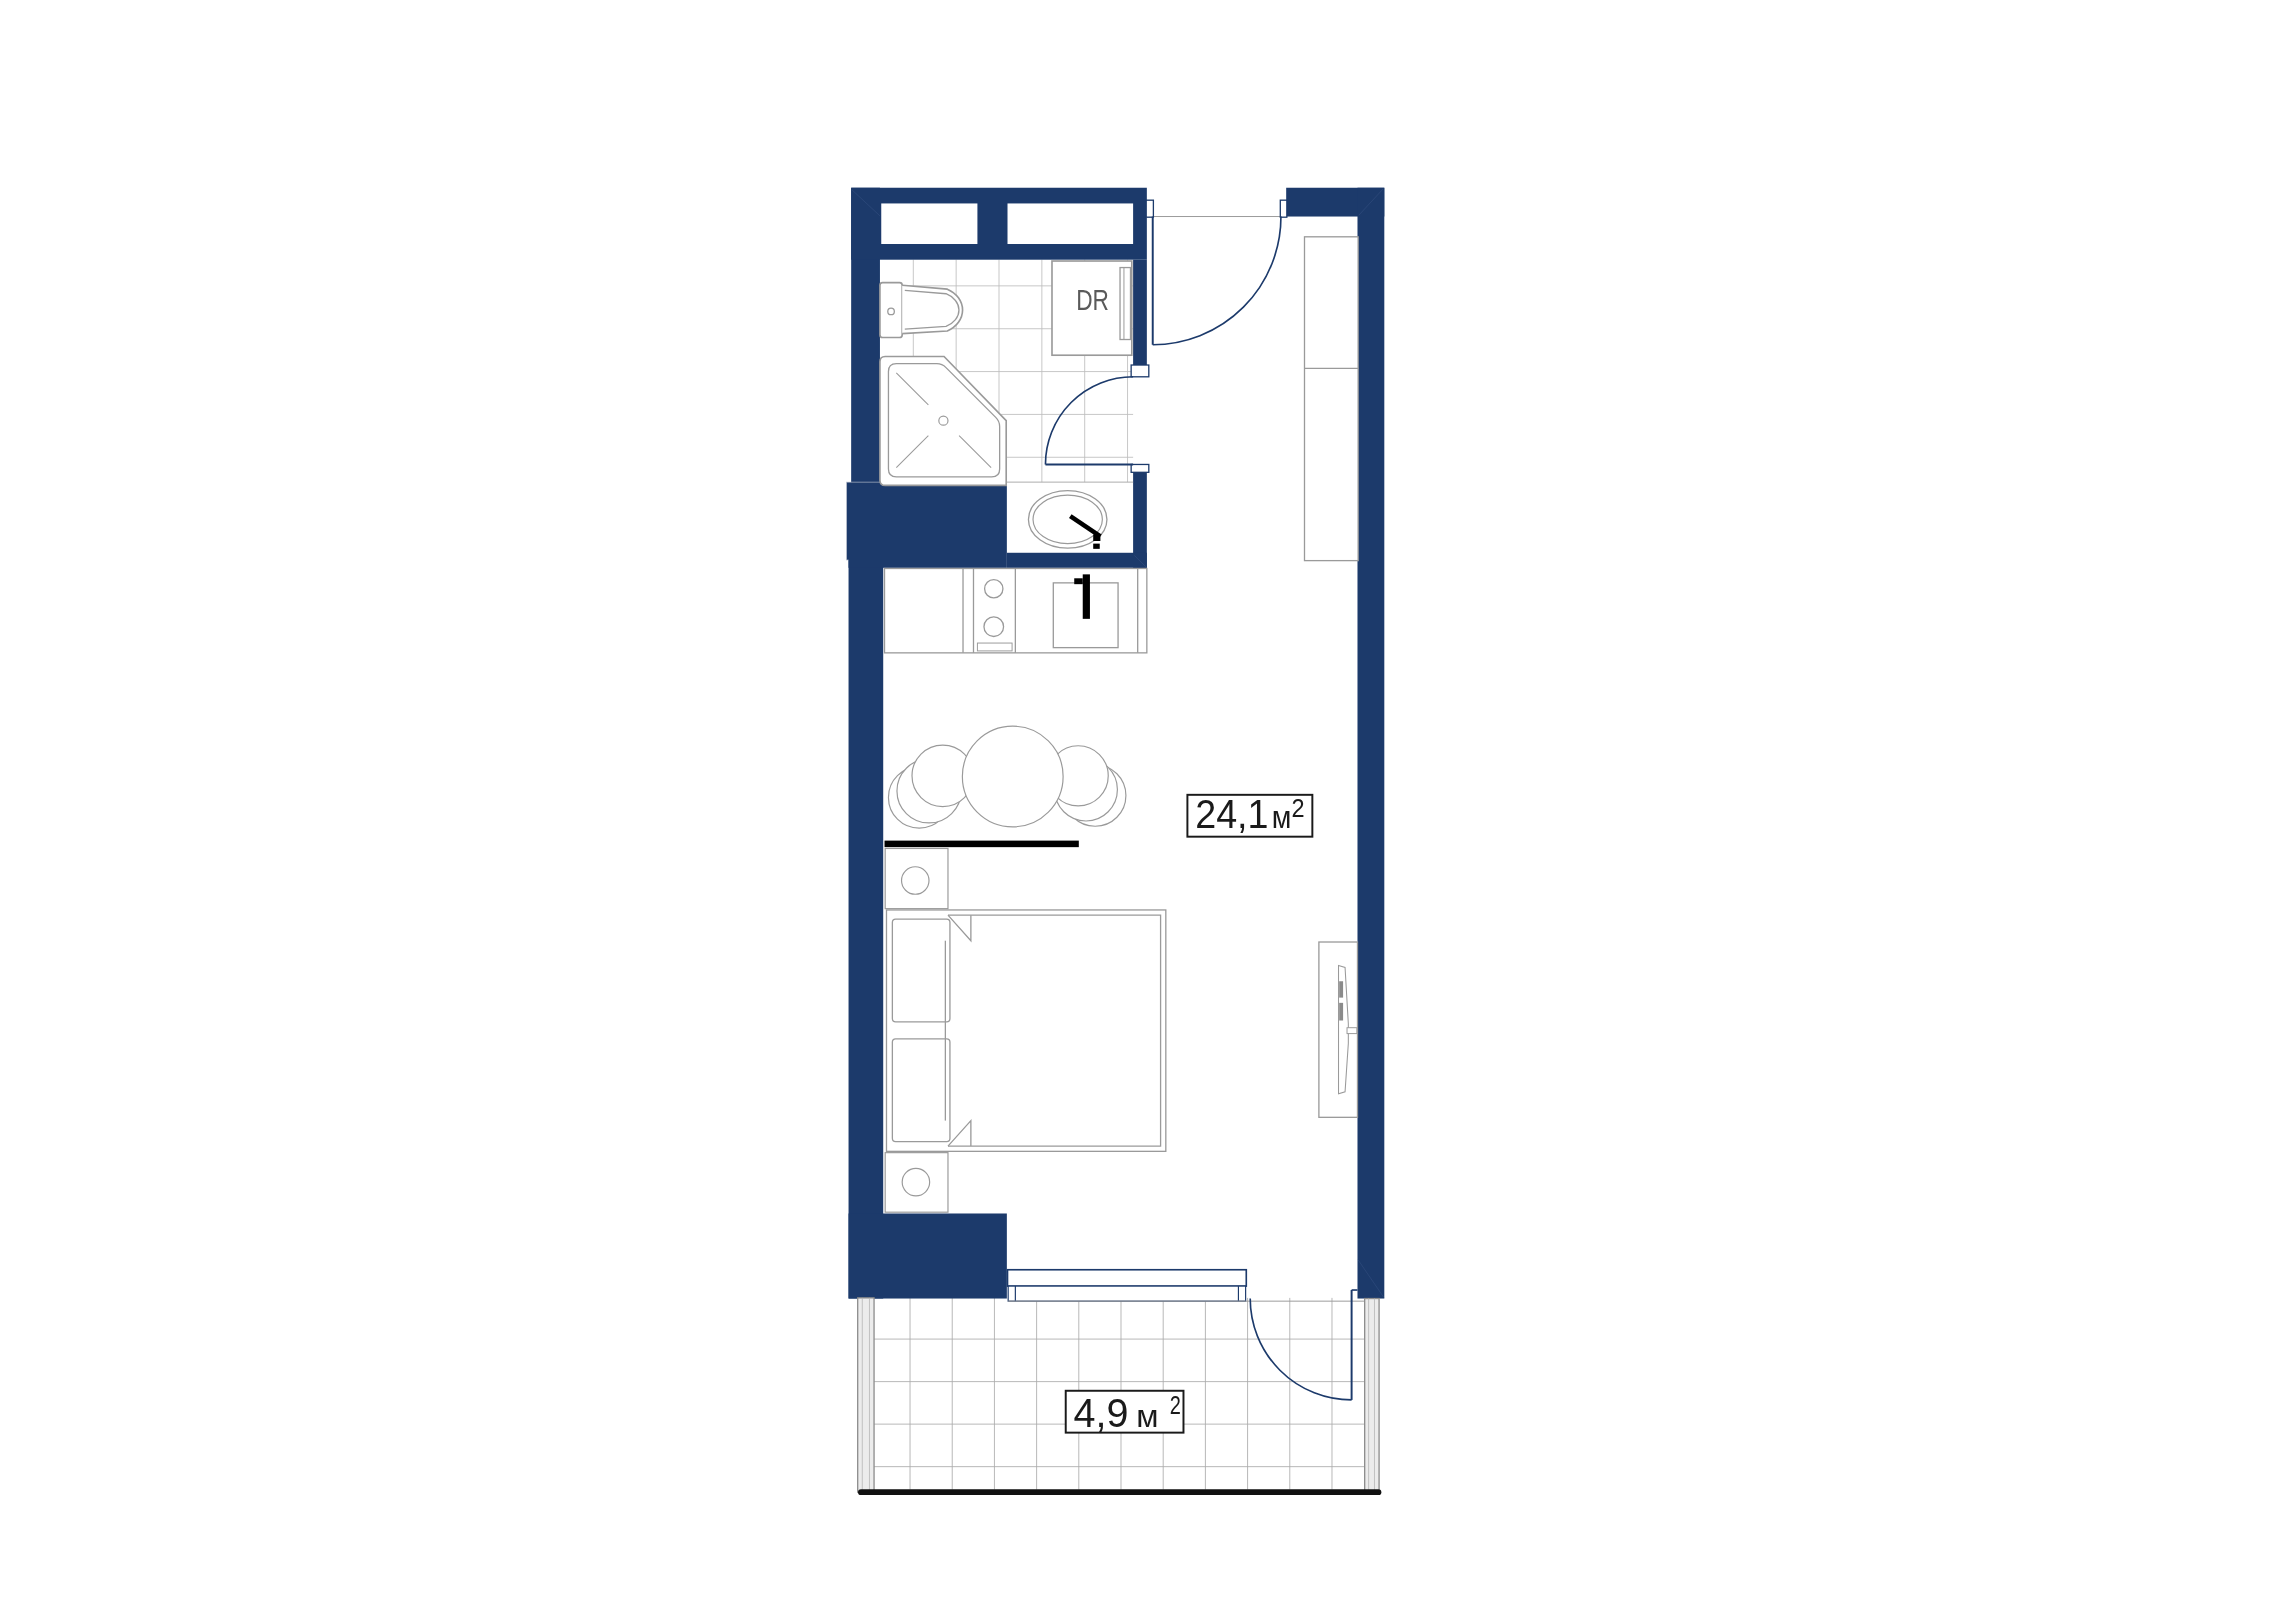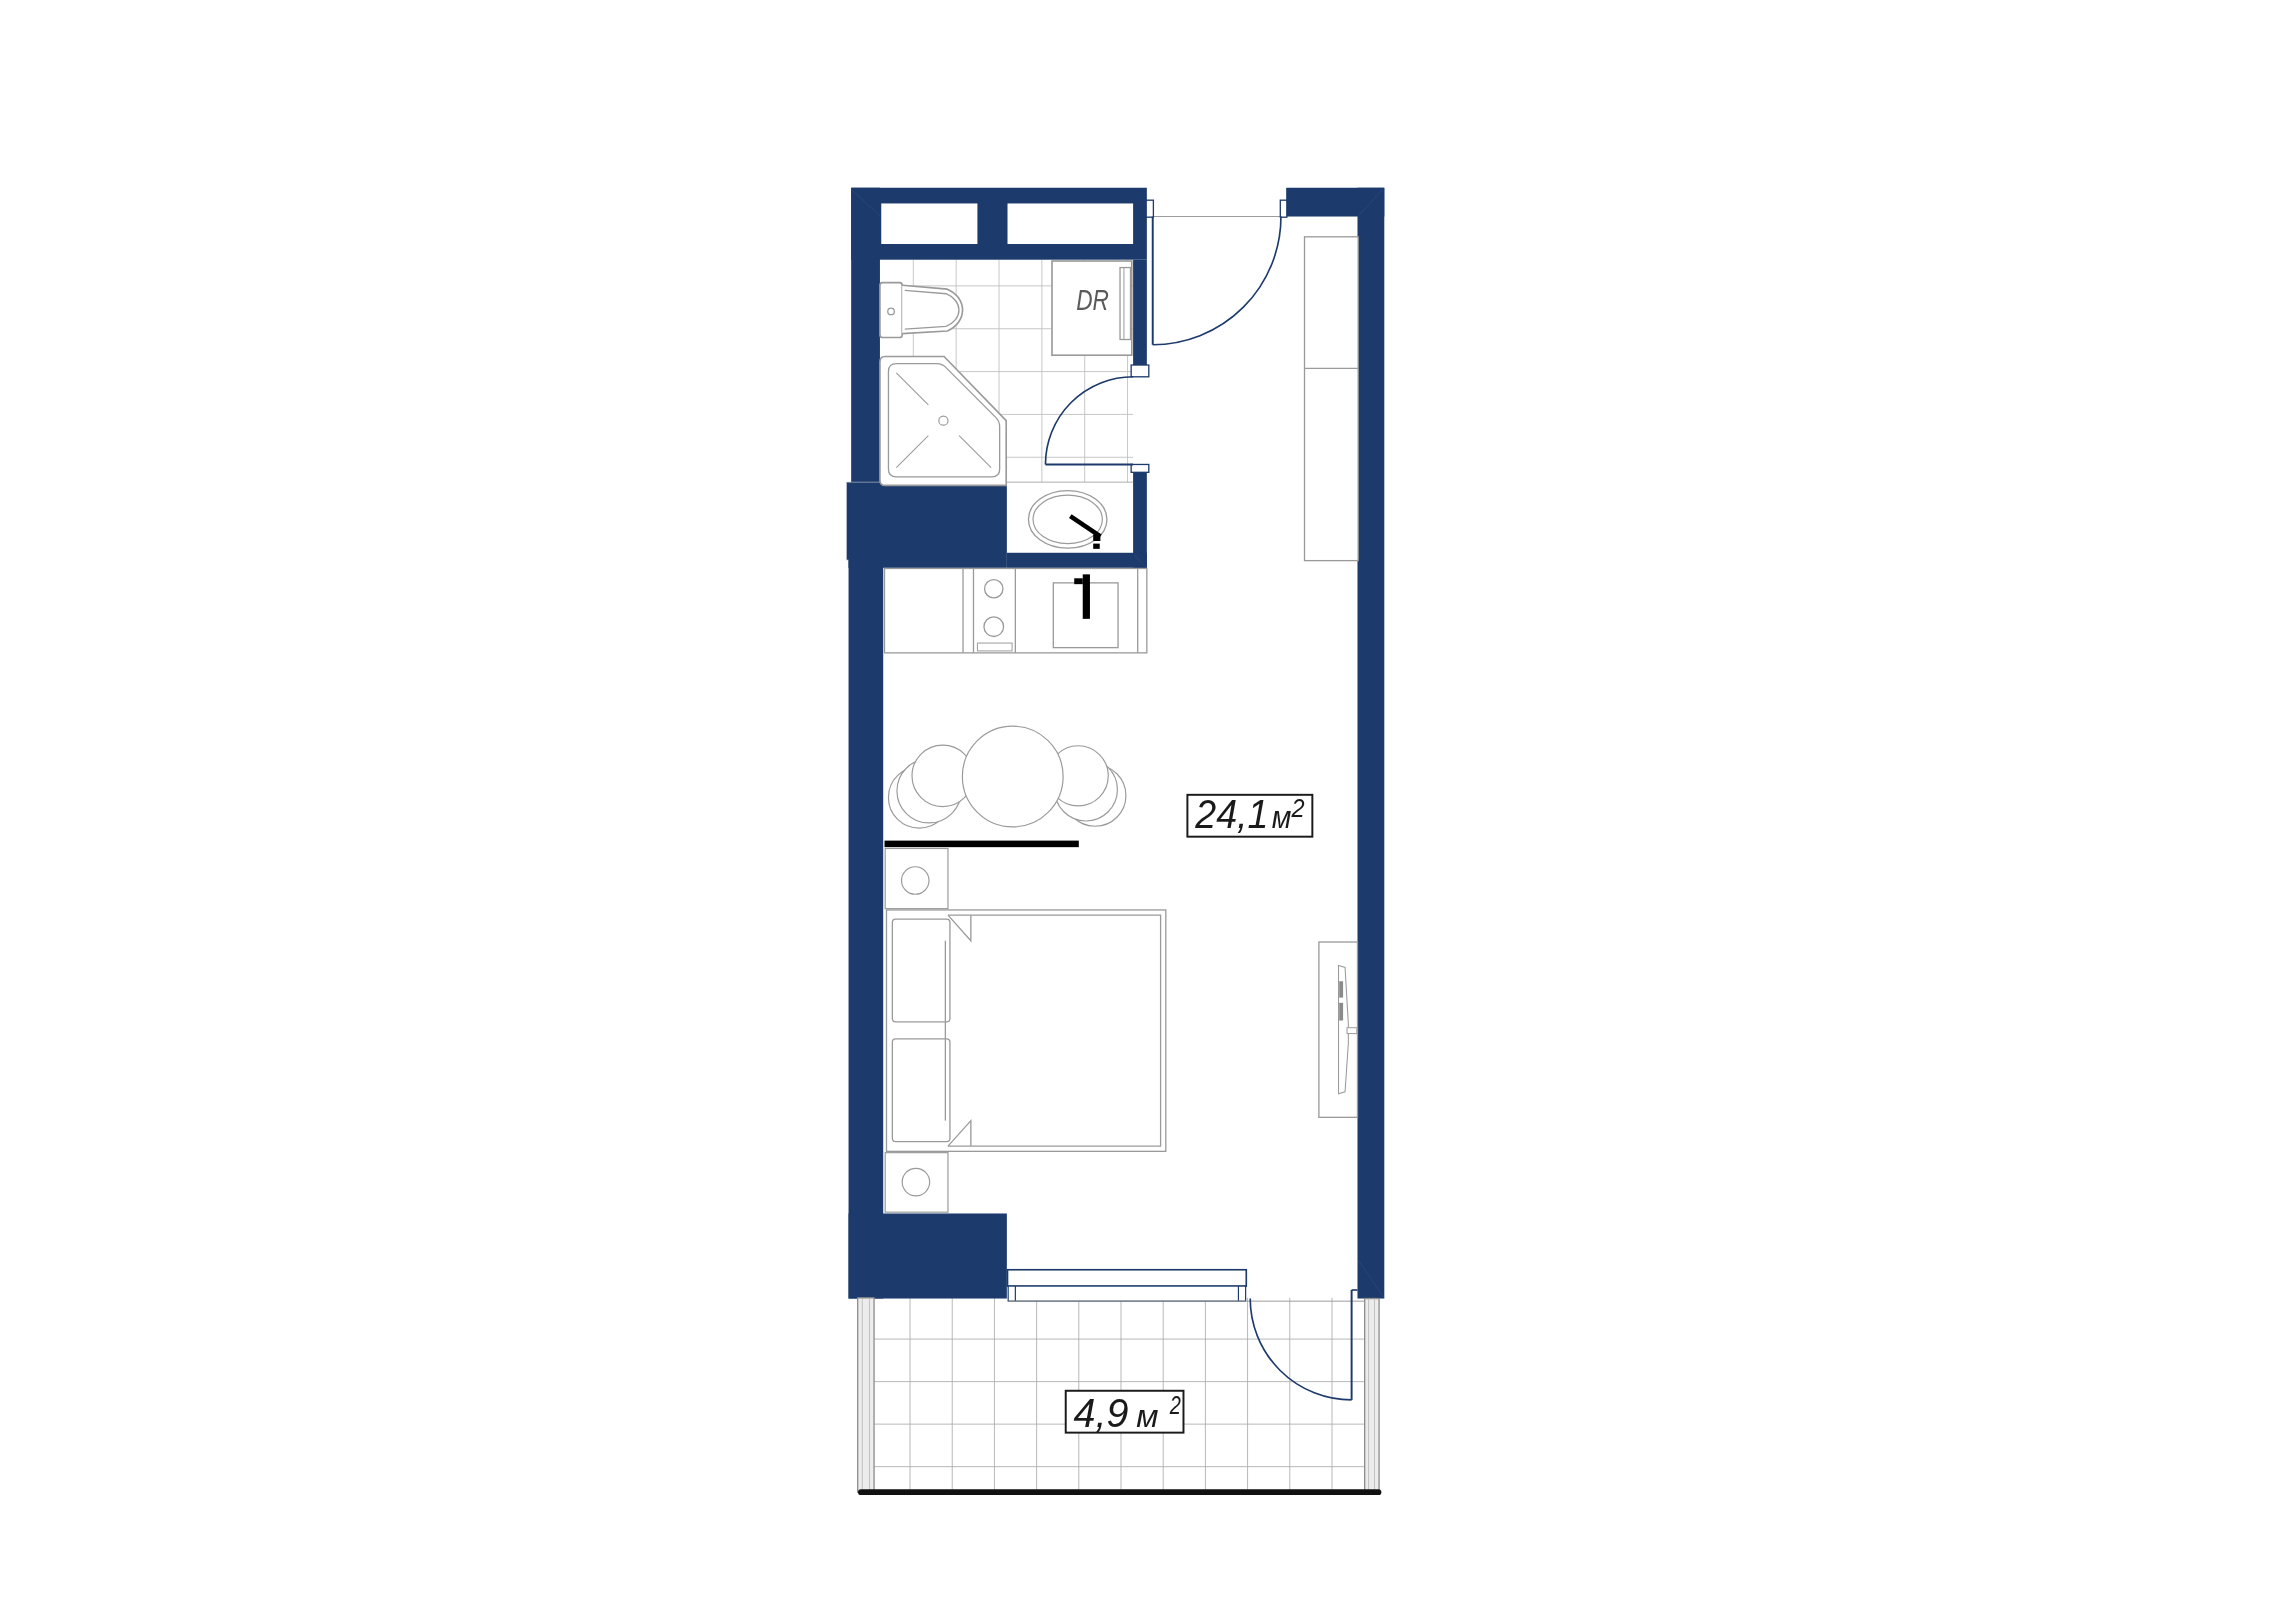--- a/index.html
+++ b/index.html
@@ -1,17 +1,17 @@
 <!DOCTYPE html>
 <html style="font-size:10.5px"><head>
 <meta charset="utf-8">
 <style>
   html,body{margin:0;padding:0;background:#ffffff;}
   .page{width:2295px;height:1623px;position:relative;background:#ffffff;
-        font-family:"Liberation Sans", sans-serif;font-style:italic;}
+        font-family:"Liberation Sans", sans-serif;}
   svg{position:absolute;left:0;top:0;}
   text{font-family:"Liberation Sans", sans-serif;}
 </style>
 </head>
 <body>
 <div class="page">
 <svg width="2295" height="1623" viewBox="0 0 3508 2481">
 <defs></defs>
 
 <g stroke="#bdbdbd" stroke-width="1.3">

